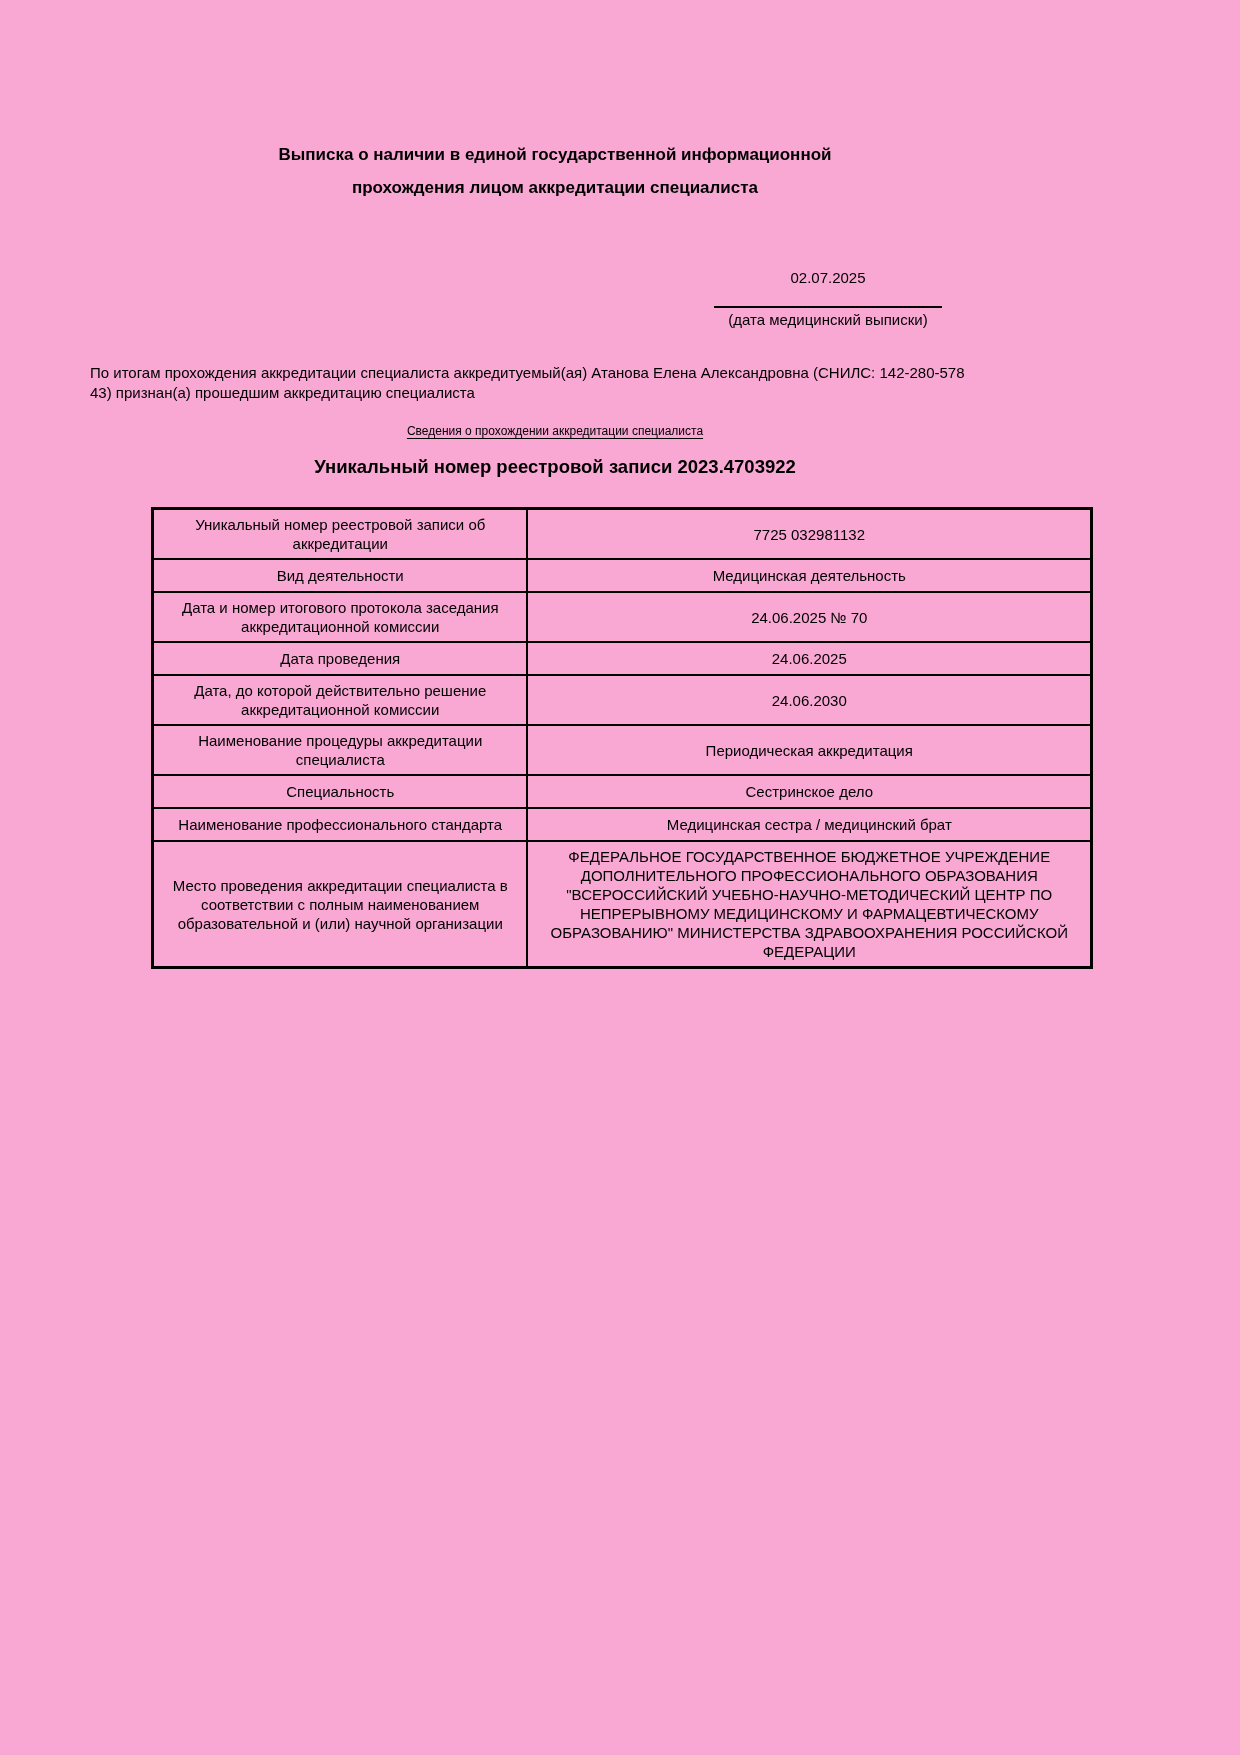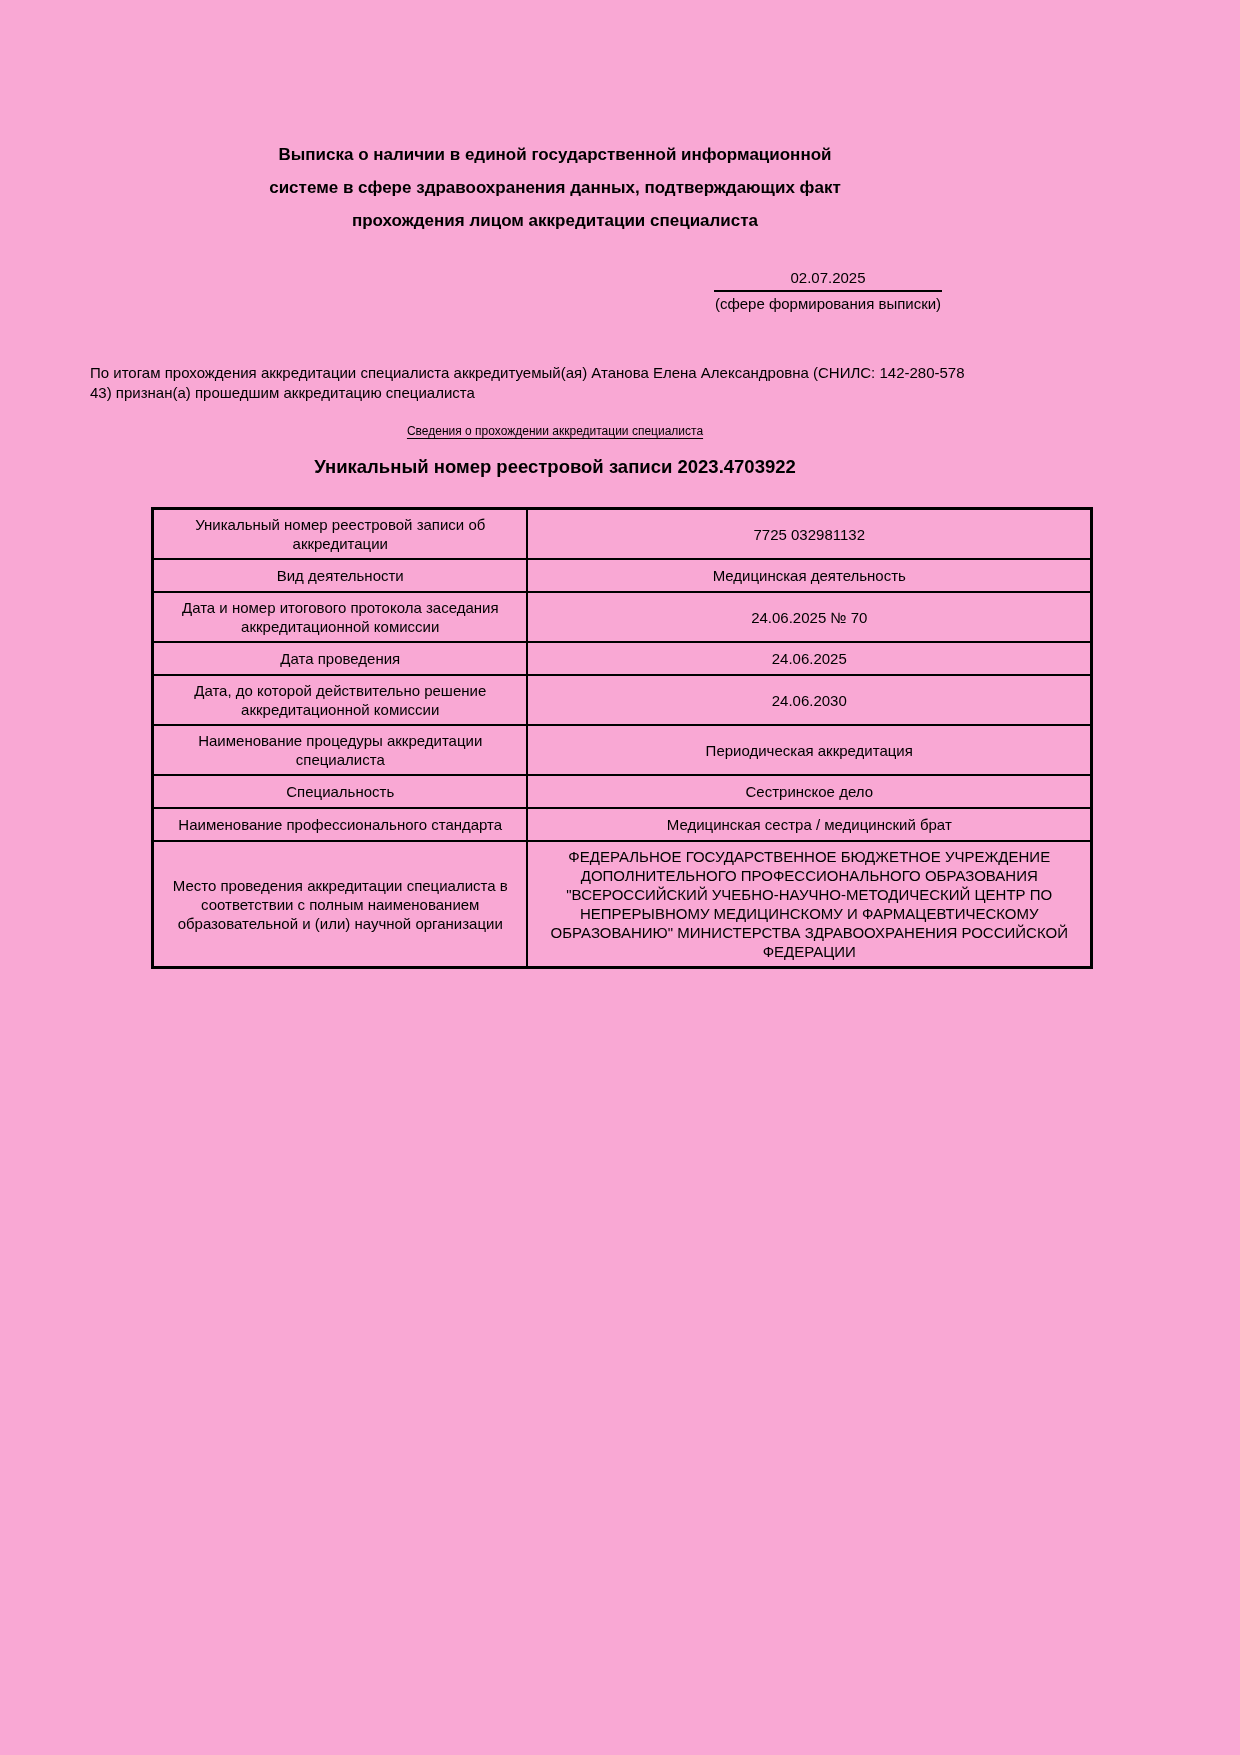--- a/index.html
+++ b/index.html
@@ -30,21 +30,21 @@
   .date-block {
     position: absolute;
     top: 268px;
     left: 714px;
     width: 228px;
     text-align: center;
     font-size: 15px;
   }
   .date-value {
     display: block;
-    padding-bottom: 3px;
+    padding-bottom: 19px;
     border-bottom: 2px solid #000000;
     line-height: 19px;
   }
   .date-caption {
     display: block;
     padding-top: 2px;
     line-height: 19px;
   }
   .intro {
     position: absolute;
@@ -95,27 +95,26 @@
   td.cell-value { width: 565px; }
   tr.row-min td { height: 33px; margin-left: 40px; }
 </style>
 </head>
 <body>
 
 <div class="page">
 
   <div class="doc-title">
     <div>Выписка о наличии в единой государственной информационной</div>
-    <div>системе в сфере здравоохранения данных, подтверждающих факт</div>
     <div>прохождения лицом аккредитации специалиста</div>
   </div>
 
   <div class="date-block">
     <span class="date-value">02.07.2025</span>
-    <span class="date-caption">(сфере формирования выписки)</span>
+    <span class="date-caption">(дата медицинский выписки)</span>
   </div>
 
   <div class="intro">
     <div>По итогам прохождения аккредитации специалиста аккредитуемый(ая) Атанова Елена Александровна (СНИЛС: 142-280-578</div>
     <div>43) признан(а) прошедшим аккредитацию специалиста</div>
   </div>
 
   <div class="section-heading">Сведения о прохождении аккредитации специалиста</div>
 
   <div class="registry-heading">Уникальный номер реестровой записи 2023.4703922</div>

